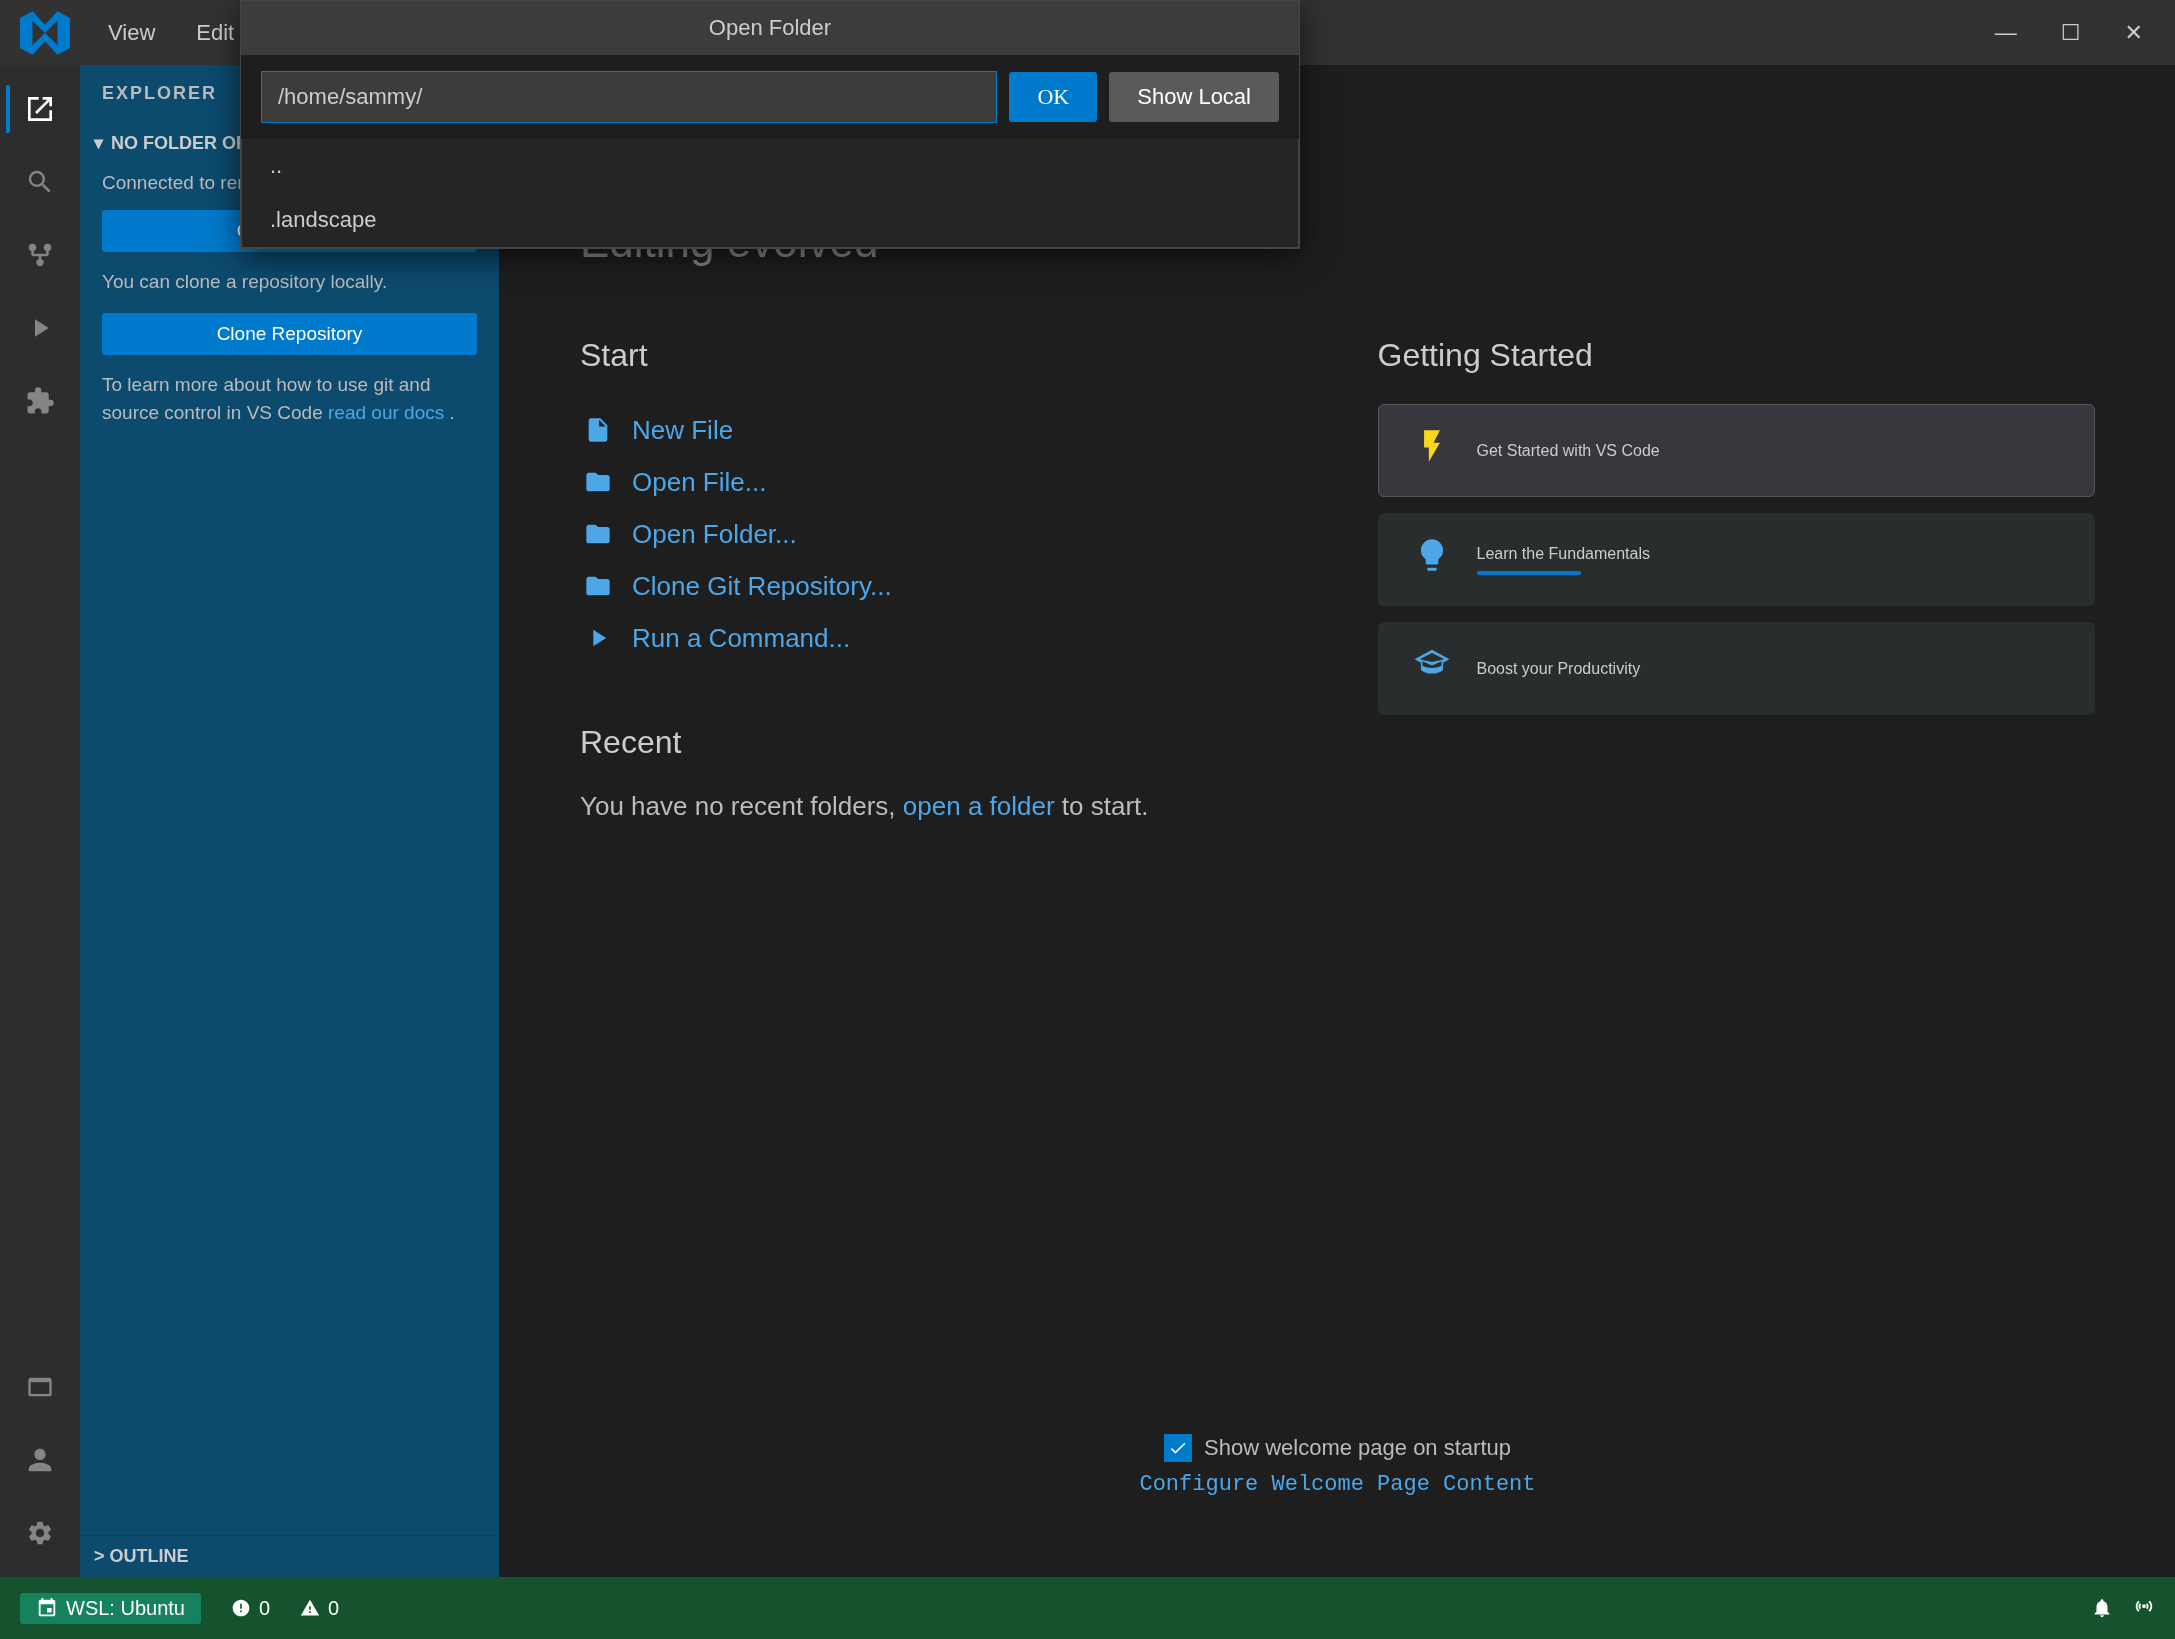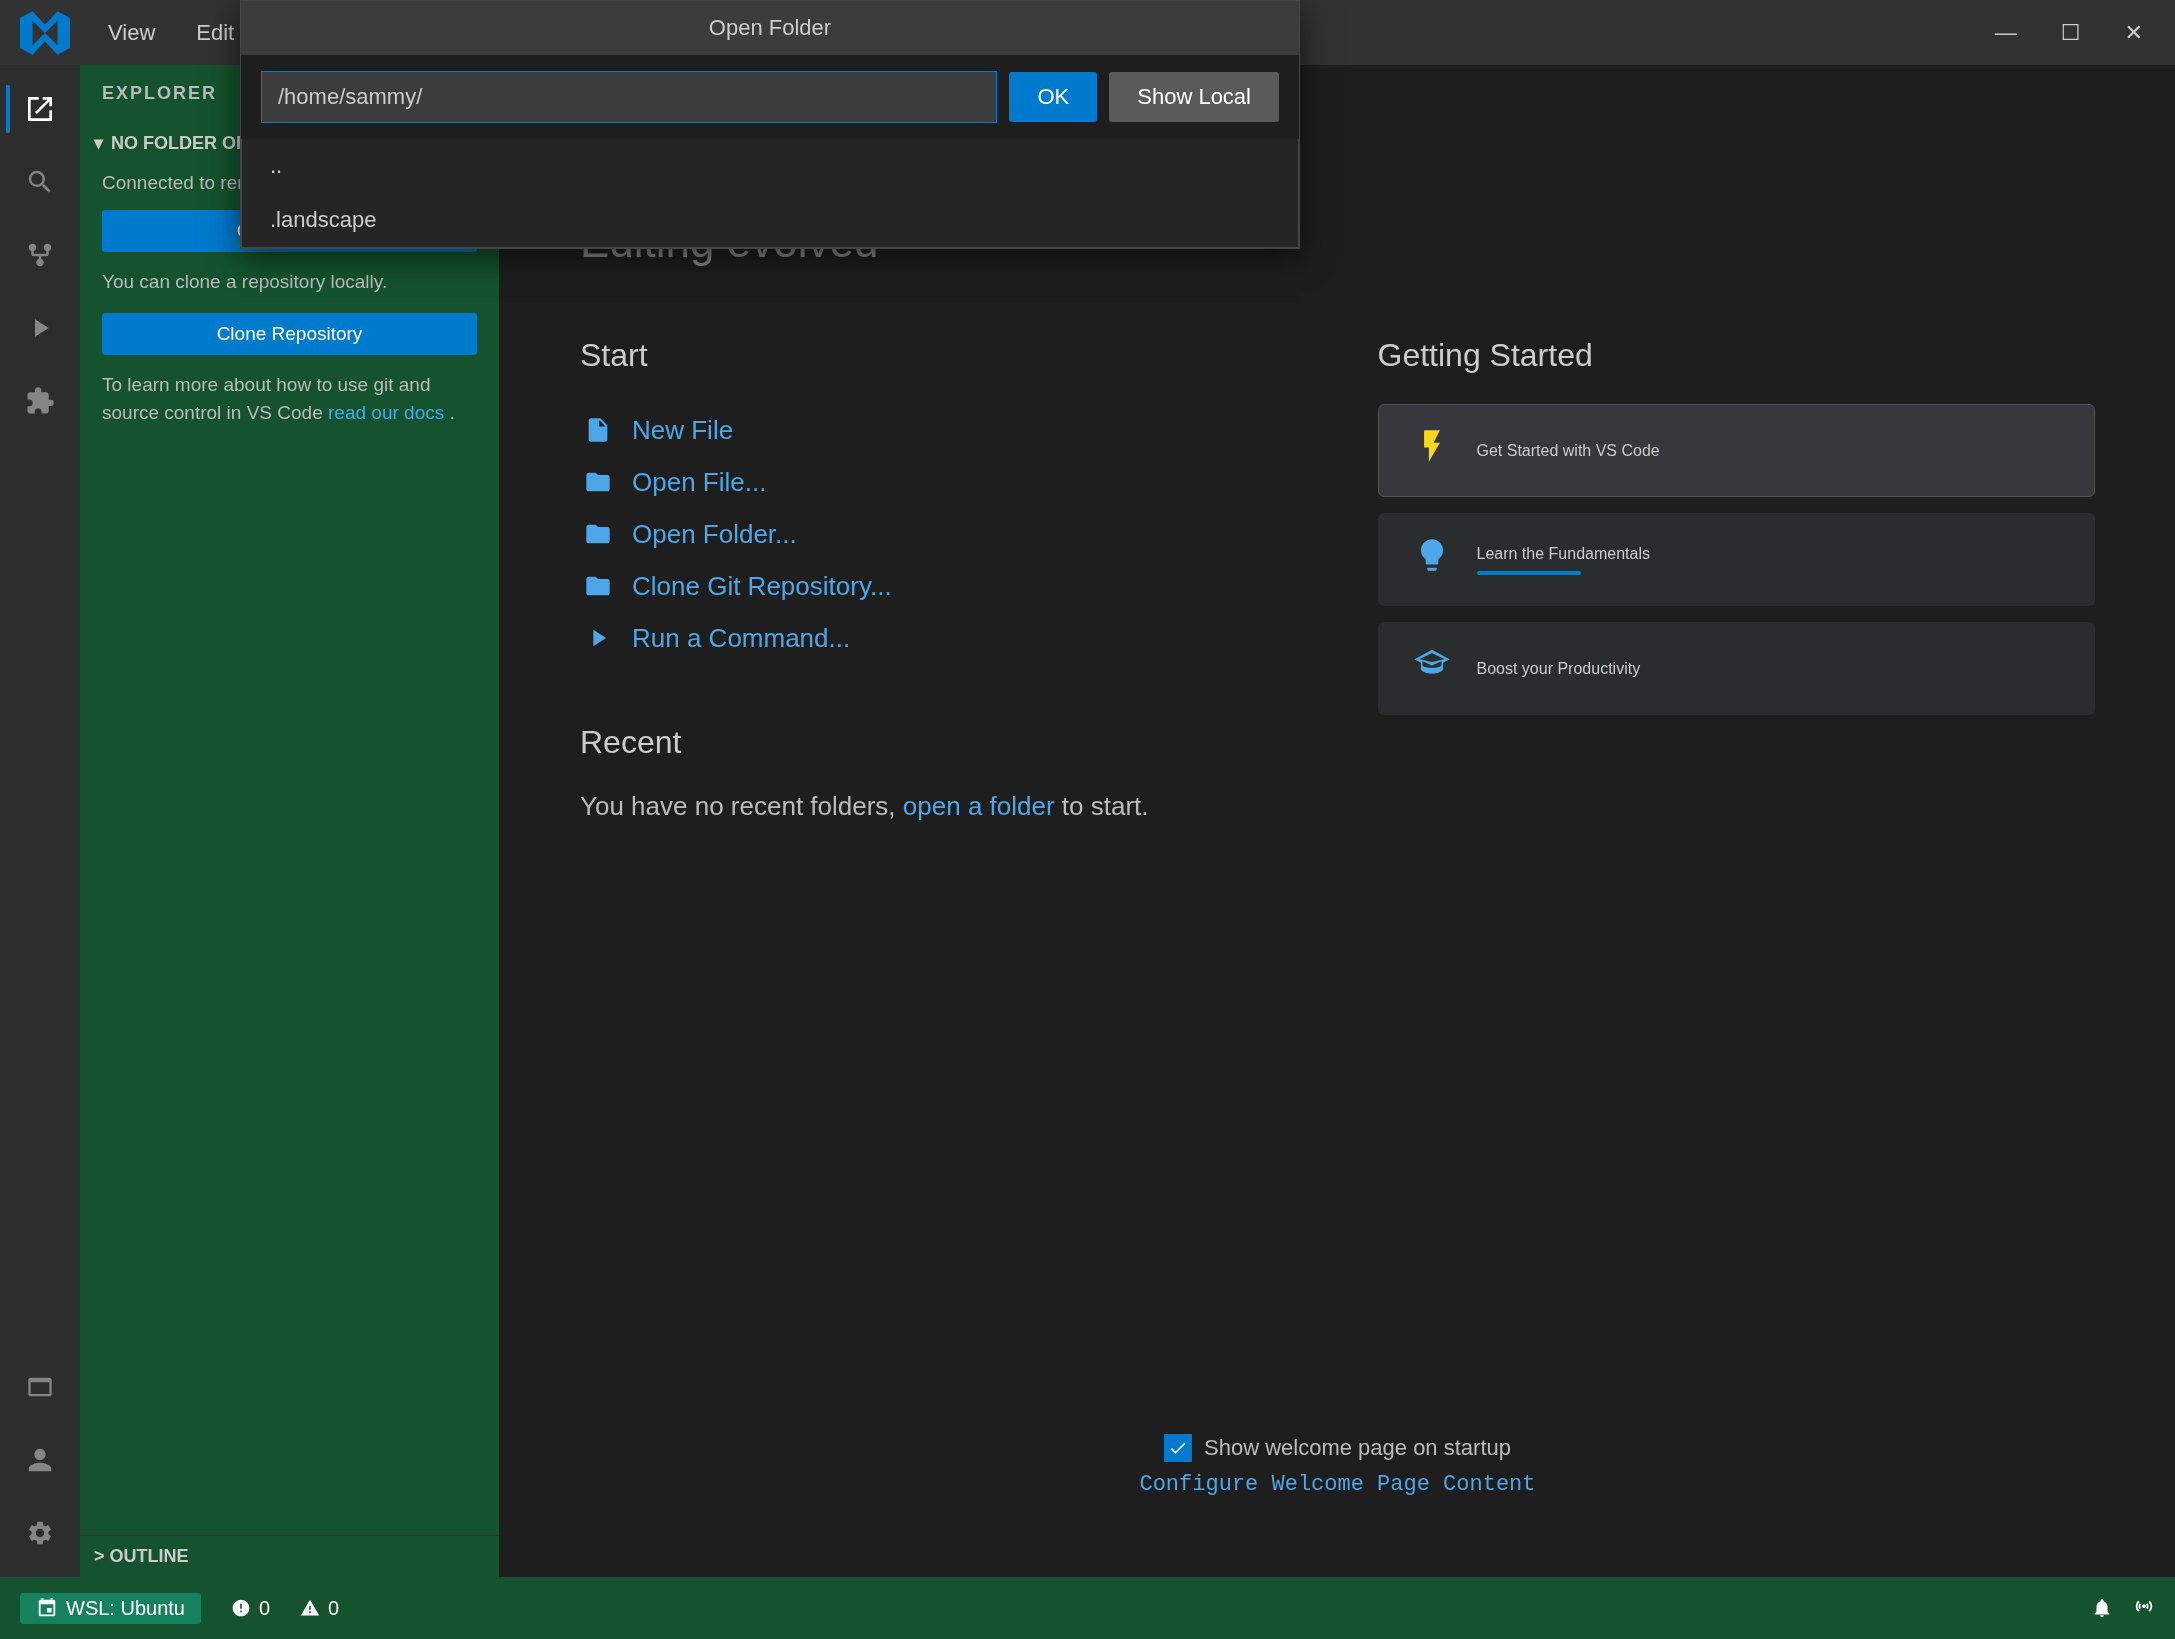--- a/index.html
+++ b/index.html
@@ -108,21 +108,21 @@
       display: flex;
       flex-direction: column;
       align-items: center;
       gap: 5px;
       padding-bottom: 10px;
     }
 
     
     .sidebar {
       width: 420px;
-      background: #14532d;
+      background: #0c4a6e;
       display: flex;
       flex-direction: column;
       border-right: 1px solid #1e1e1e;
     }
     .sidebar-header {
       padding: 18px 22px;
       font-size: 18px;
       font-weight: bold;
       color: #bbbbbb;
       letter-spacing: 2px;
@@ -387,20 +387,21 @@
       outline: none;
     }
     .dialog-ok-btn {
       background: #007acc;
       color: #fff;
       border: none;
       padding: 12px 28px;
       font-size: 22px;
       cursor: pointer;
       border-radius: 3px;
+      font-family: Liberation Serif, serif;
     }
     .dialog-show-local-btn {
       background: #5a5a5a;
       color: #fff;
       border: none;
       padding: 12px 28px;
       font-size: 22px;
       cursor: pointer;
       border-radius: 3px;
     }

